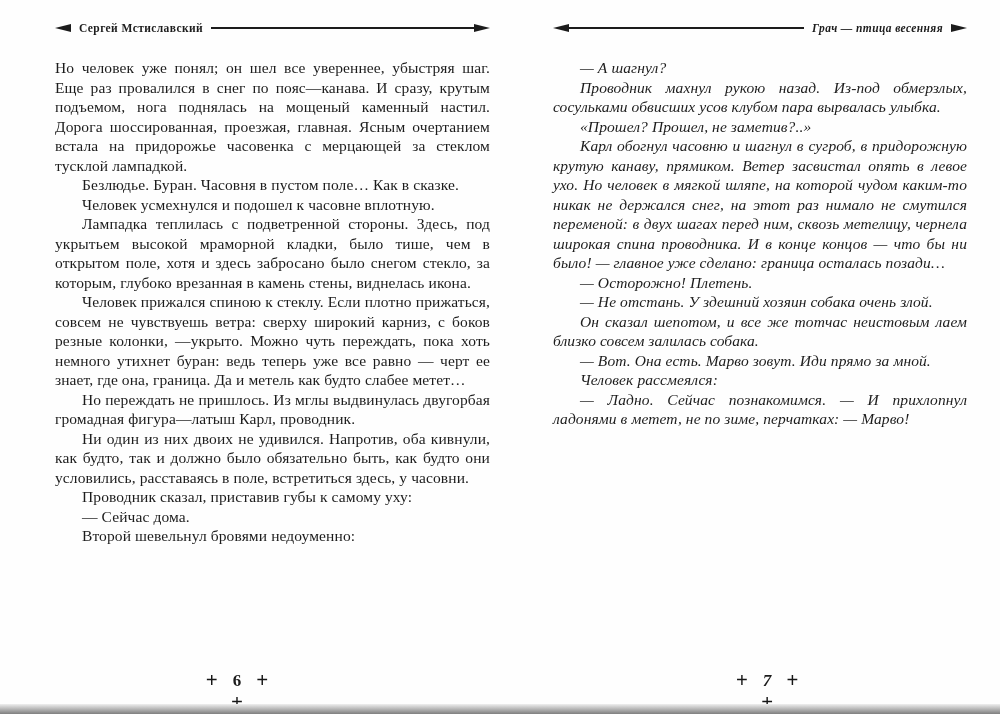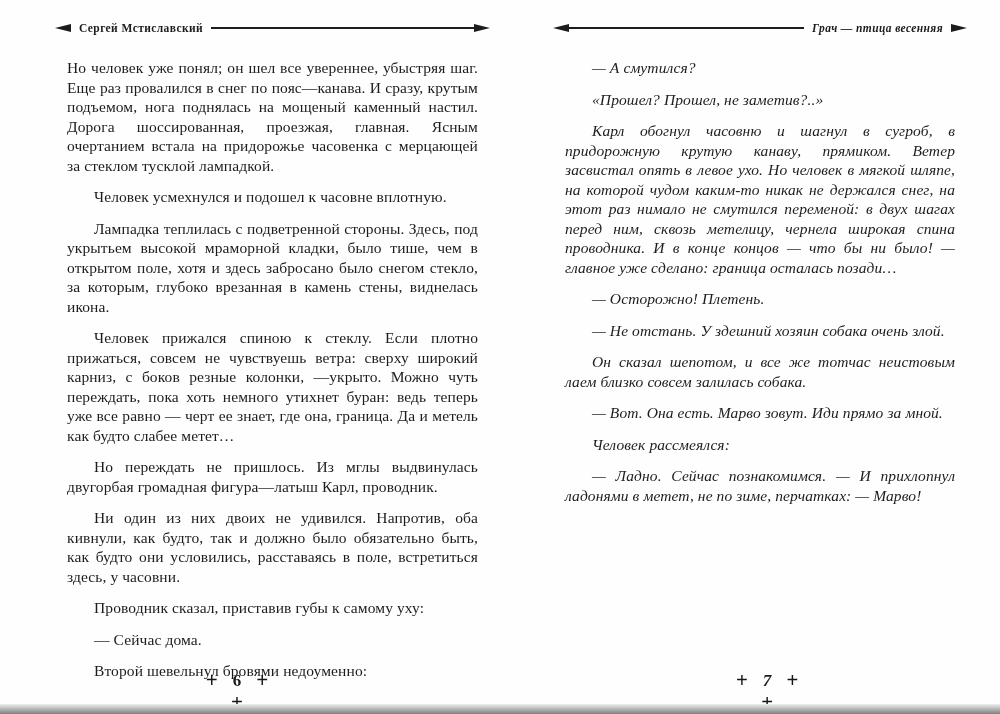--- a/index.html
+++ b/index.html
@@ -48,21 +48,21 @@
   .arr-r { border-top: 4px solid transparent; border-bottom: 4px solid transparent; border-left: 16px solid #1c1c1c; }
 
   
   .body-text {
     font-size: 15.5px;
     line-height: 19.5px;
     text-align: justify;
     letter-spacing: 0.1px;
   }
   .body-text p {
-    margin: 12px;
+    margin: 0;
     text-indent: 27px;
   }
   .page-left .body-text p:first-child { text-indent: 0; }
 
   
   .footer {
     position: absolute;
     top: 650px;
     transform: translateX(-50%);
     display: flex;
@@ -106,20 +106,21 @@
   <div class="page page-left">
     <div class="running-head">
       <span class="arr arr-l"></span>
       <span class="head-text">Сергей Мстиславский</span>
       <span class="rule-line"></span>
       <span class="arr arr-r"></span>
     </div>
 
     <div class="body-text">
         <p>Но человек уже понял; он шел все увереннее, убыстряя шаг. Еще раз провалился в снег по пояс—канава. И сразу, крутым подъемом, нога поднялась на мощеный каменный настил. Дорога шоссированная, проезжая, главная. Ясным очертанием встала на придорожье часовенка с мерцающей за стеклом тусклой лампадкой.</p>
+        <p>Безлюдье. Буран. Часовня в пустом поле… Как в сказке.</p>
         <p>Человек усмехнулся и подошел к часовне вплотную.</p>
         <p>Лампадка теплилась с подветренной стороны. Здесь, под укрытьем высокой мраморной кладки, было тише, чем в открытом поле, хотя и здесь забросано было снегом стекло, за которым, глубоко врезанная в камень стены, виднелась икона.</p>
         <p>Человек прижался спиною к стеклу. Если плотно прижаться, совсем не чувствуешь ветра: сверху широкий карниз, с боков резные колонки, —укрыто. Можно чуть переждать, пока хоть немного утихнет буран: ведь теперь уже все равно — черт ее знает, где она, граница. Да и метель как будто слабее метет…</p>
         <p>Но переждать не пришлось. Из мглы выдвинулась двугорбая громадная фигура—латыш Карл, проводник.</p>
         <p>Ни один из них двоих не удивился. Напротив, оба кивнули, как будто, так и должно было обязательно быть, как будто они условились, расставаясь в поле, встретиться здесь, у часовни.</p>
         <p>Проводник сказал, приставив губы к самому уху:</p>
         <p>— Сейчас дома.</p>
         <p>Второй шевельнул бровями недоуменно:</p>
       </div>
 
@@ -135,21 +136,22 @@
 
   <div class="page page-right">
     <div class="running-head">
       <span class="arr arr-l"></span>
       <span class="rule-line"></span>
       <span class="head-text">Грач — птица весенняя</span>
       <span class="arr arr-r"></span>
     </div>
 
     <div class="body-text">
-        <p>— А смутился?</p>
+        <p>— А шагнул?</p>
+        <p>Проводник махнул рукою назад. Из-под обмерзлых, сосульками обвисших усов клубом пара вырвалась улыбка.</p>
         <p>«Прошел? Прошел, не заметив?..»</p>
         <p>Карл обогнул часовню и шагнул в сугроб, в придорожную крутую канаву, прямиком. Ветер засвистал опять в левое ухо. Но человек в мягкой шляпе, на которой чудом каким-то никак не держался снег, на этот раз нимало не смутился переменой: в двух шагах перед ним, сквозь метелицу, чернела широкая спина проводника. И в конце концов — что бы ни было! — главное уже сделано: граница осталась позади…</p>
         <p>— Осторожно! Плетень.</p>
         <p>— Не отстань. У здешний хозяин собака очень злой.</p>
         <p>Он сказал шепотом, и все же тотчас неистовым лаем близко совсем залилась собака.</p>
         <p>— Вот. Она есть. Марво зовут. Иди прямо за мной.</p>
         <p>Человек рассмеялся:</p>
         <p>— Ладно. Сейчас познакомимся. — И прихлопнул ладонями в метет, не по зиме, перчатках: — Марво!</p>
       </div>
 

